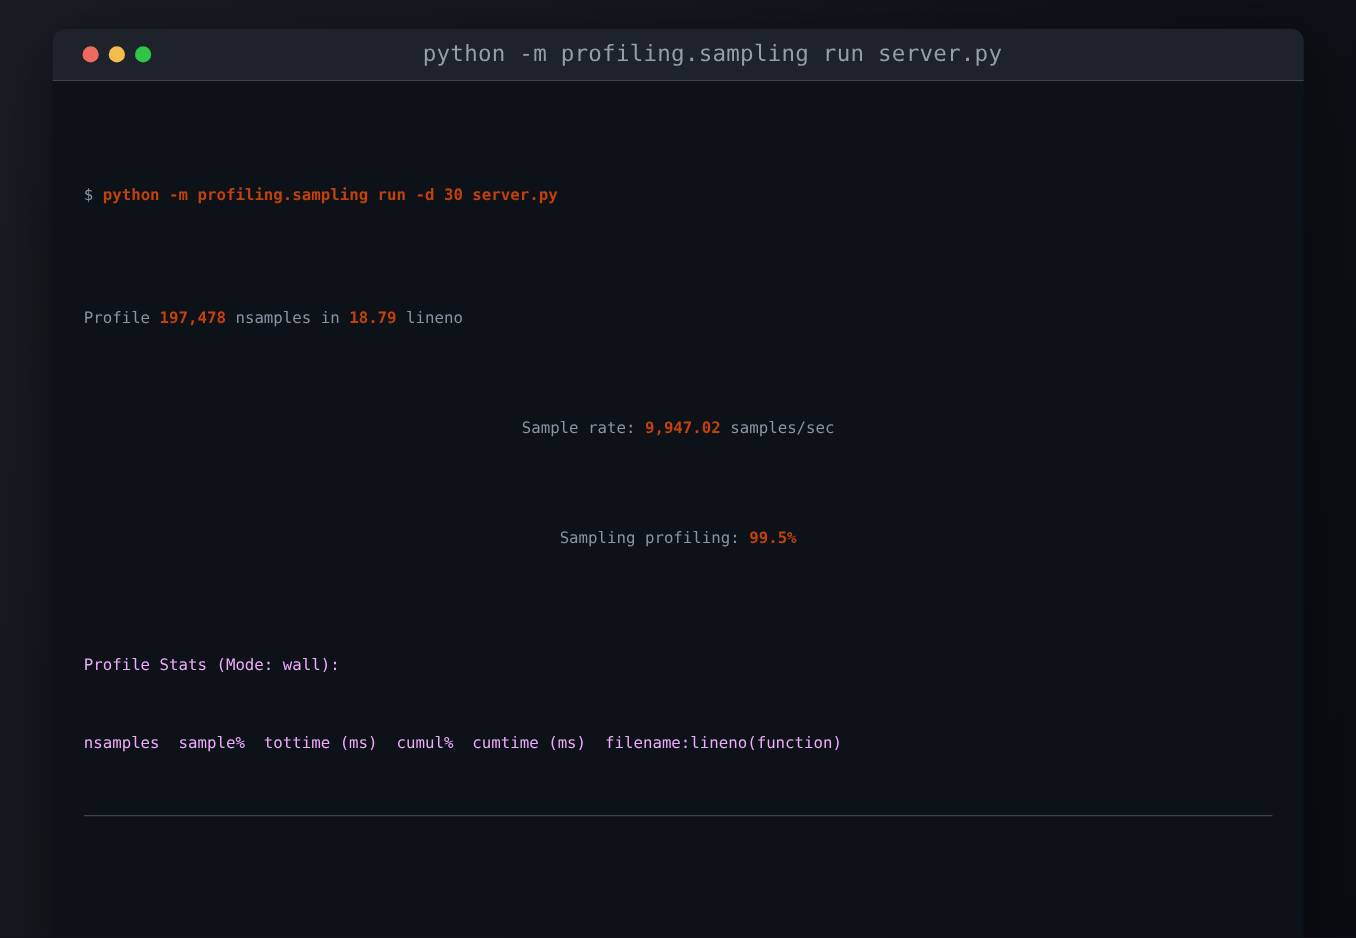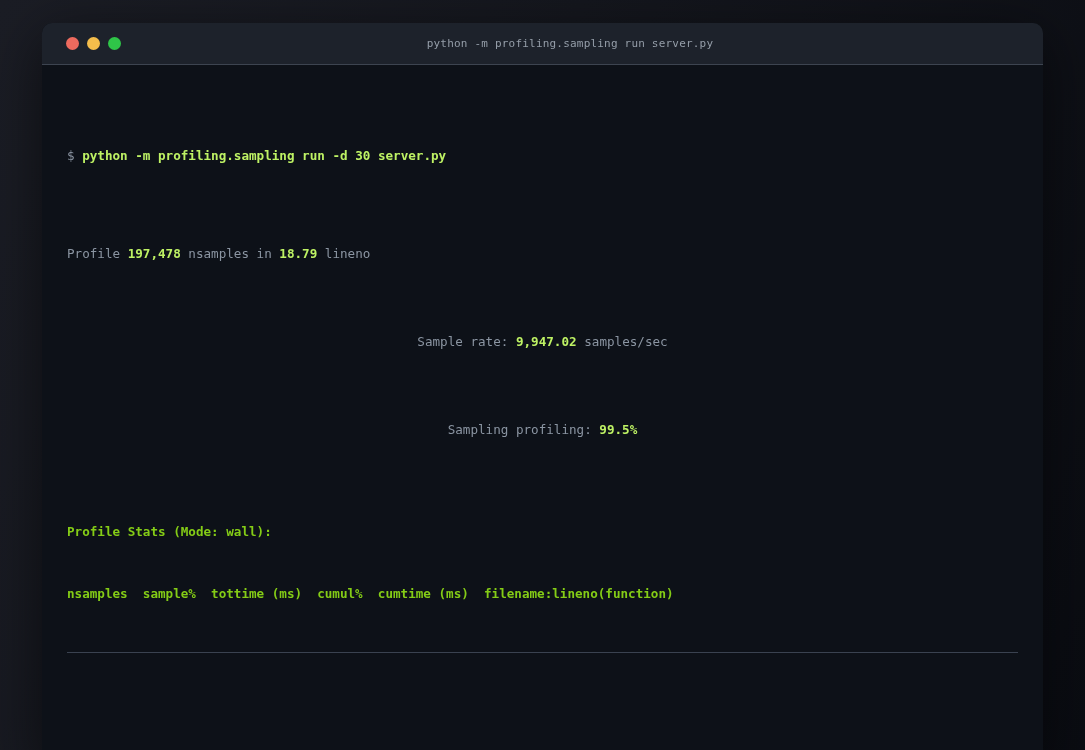--- a/index.html
+++ b/index.html
@@ -27,35 +27,35 @@
     display: flex; align-items: center;
     padding: 0 24px;
   }
   .lights { display: flex; gap: 8px; flex: 0 0 auto; }
   .light { width: 13px; height: 13px; border-radius: 50%; display: inline-block; }
   .light.red    { background: #ed6a5e; }
   .light.yellow { background: #f4bd4b; }
   .light.green  { background: #2fc548; }
   .title {
     flex: 1; text-align: center;
-    color: #959ea9; font-size: 11px; letter-spacing: 0.2px;
+    color: #959ea9; font-size: 18px; letter-spacing: 0.2px;
     white-space: nowrap; overflow: hidden;
   }
   .term {
     flex: 1; padding: 21px 25px 0 25px;
     font-size: 12.6px; line-height: 20px;
     white-space: pre; overflow: hidden;
     color: #8b95a2;
   }
   .line { white-space: pre; }
   
   .g      { color: #8b95a2; }            
   .green  { color: #56d364; }
-  .bgreen { color: #bef264; font-weight: bold; }
-  .hblue  { color: #84cc16; font-weight: bold; }
+  .bgreen { color: #c2410c; font-weight: bold; }
+  .hblue  { color: #f0abfc; font-weight: normal; }
   
   .mt18 { margin-top: 18px; }
   .mt8  { margin-top: 8px; text-align: center; }
   .mt22 { margin-top: 22px; }
   .mt2  { margin-top: 2px; }
   .divider {
     height: 0; border-top: 1px solid #3a4250; margin-top: 8px; width: 951px;
   }
   
   .rows { margin-top: 14px; }

